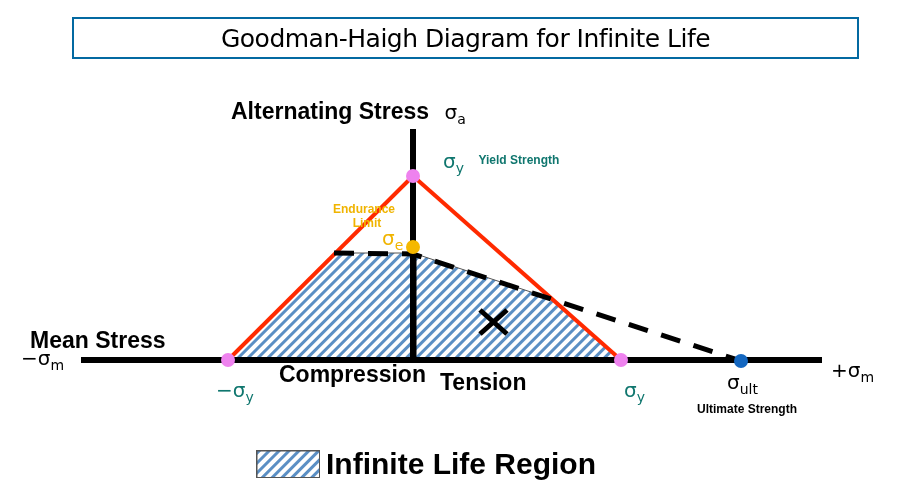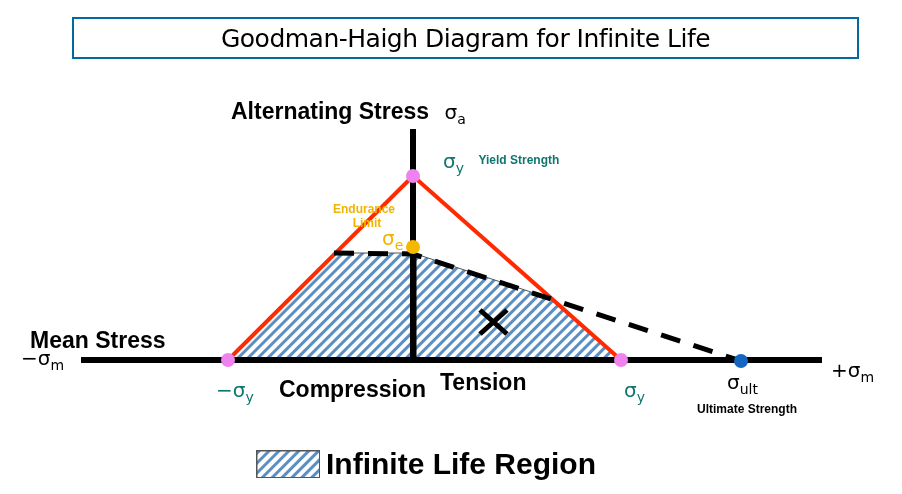--- a/index.html
+++ b/index.html
@@ -80,21 +80,21 @@
 </div>
 
 <div class="lbl bold-lbl" style="left:30px; top:327px;">Mean Stress</div>
 <div class="lbl sym" style="left:21px; top:346px;">
   <span>−σ</span><span class="sub">m</span>
 </div>
 <div class="lbl sym" style="left:831px; top:358px;">
   <span>+σ</span><span class="sub">m</span>
 </div>
 
-<div class="lbl bold-lbl" style="left:279px; top:376px;">Compression</div>
+<div class="lbl bold-lbl" style="left:279px; top:361px;">Compression</div>
 <div class="lbl bold-lbl" style="left:440px; top:369px;">Tension</div>
 
 <div class="lbl pink sym" style="left:216px; top:378px;text-align:center;">
   <span>−σ</span><span class="sub">y</span>
 </div>
 
 <div class="lbl pink sym" style="left:624px; top:378px;">
   <span>σ</span><span class="sub">y</span>
 </div>
 

